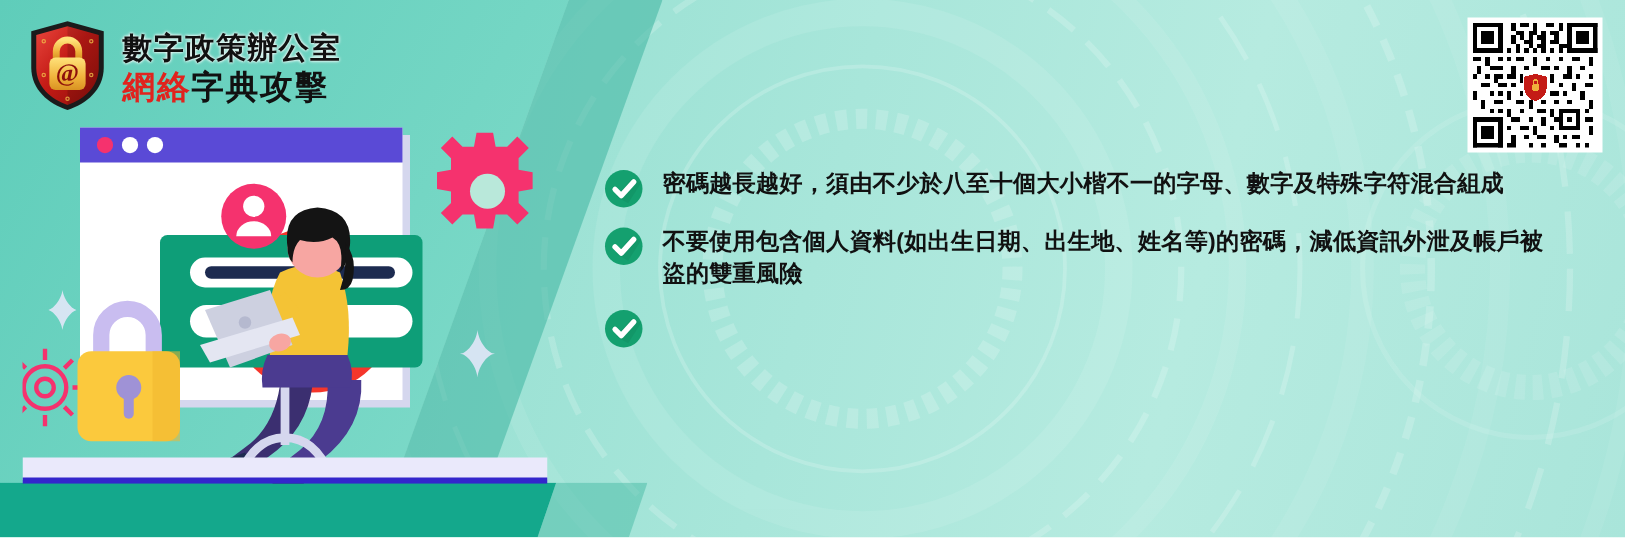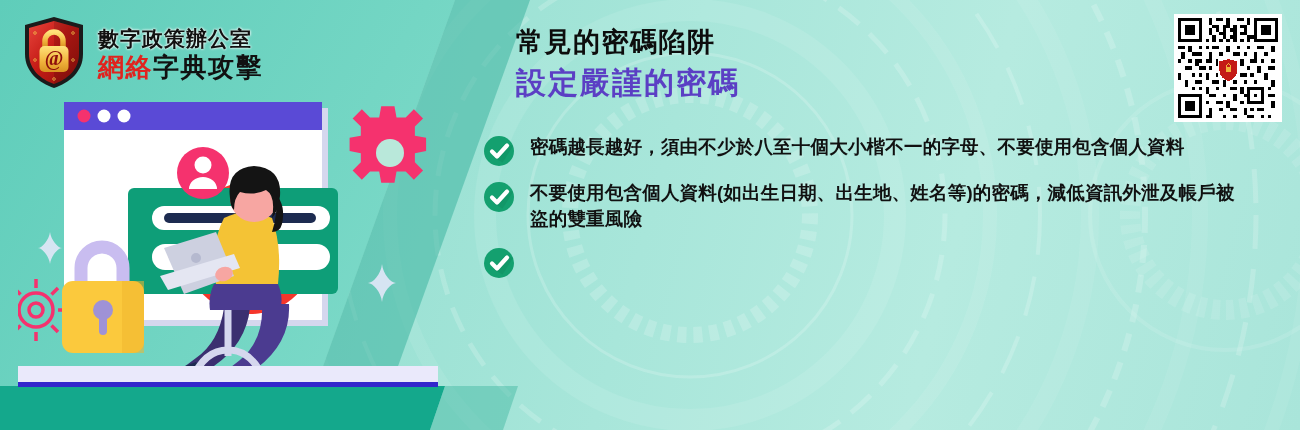--- a/index.html
+++ b/index.html
@@ -34,21 +34,21 @@
   }
 
   
   .logo-wrap {
     position: absolute; left: 22px; top: 16px;
     display: flex; align-items: center; gap: 12px; z-index: 40;
   }
   .shield { width: 64px; height: 74px; flex: none; }
   .logo-text { line-height: 1; padding-top: 2px; }
   .logo-line1 {
-    font-size: 21px; font-weight: 700; color: #111;
+    font-size: 24px; font-weight: 700; color: #111;
     letter-spacing: 1px; margin-bottom: 5px;
     text-shadow: 0 0 2px #fff, 0 0 3px #fff;
   }
   .logo-line2 { font-size: 26px; font-weight: 700; letter-spacing: 1.5px; }
   .logo-line2 .red { color: #e0231e; text-align: center; }
   .logo-line2 .blk { color: #111; }
 
   
   .illus { position: absolute; left: 18px; top: 98px; width: 420px; height: 300px; z-index: 30; }
 
@@ -241,34 +241,30 @@
     <rect x="0" y="268" width="420" height="18" fill="#eae9fb"></rect>
     <rect x="0" y="284" width="420" height="5" fill="#3326cc"></rect>
     <rect x="0" y="289" width="420" height="11" fill="#14a88c"></rect>
   </svg>
 
   <div style="position:absolute;left:0;bottom:0;width:460px;height:44px;
               clip-path:polygon(0 0,445px 0,430px 44px,0 44px);background:#14a88c;z-index:28;"></div>
   <div style="position:absolute;left:398px;bottom:0;width:120px;height:44px;
               clip-path:polygon(47px 0,120px 0,105px 44px,32px 44px);background:rgba(62,181,160,.45);z-index:28;"></div>
 
-  <div class="content">
-    <div class="title-main">常見的密碼陷阱</div>
-    <div class="title-sub">設定嚴謹的密碼</div>
-  </div>
 
   <div class="bullets">
 
     <div class="bullet">
       <svg class="check" viewBox="0 0 32 32">
         <circle cx="16" cy="16" r="15" fill="#14a06f"></circle>
         <path d="M30 11 L19.5 27.5 L10 22 L22.5 8z" fill="#0f8c60" opacity=".45"></path>
         <path d="M9 16.5 l5 5 l10 -11" fill="none" stroke="#fff" stroke-width="4.2" stroke-linecap="round" stroke-linejoin="round"></path>
       </svg>
-      <div class="bullet-text">密碼越長越好，須由不少於八至十個大小楷不一的字母、不要使用包含個人資料</div>
+      <div class="bullet-text">密碼越長越好，須由不少於八至十個大小楷不一的字母、數字及特殊字符混合組成</div>
     </div>
 
     <div class="bullet">
       <svg class="check" viewBox="0 0 32 32">
         <circle cx="16" cy="16" r="15" fill="#14a06f"></circle>
         <path d="M30 11 L19.5 27.5 L10 22 L22.5 8z" fill="#0f8c60" opacity=".45"></path>
         <path d="M9 16.5 l5 5 l10 -11" fill="none" stroke="#fff" stroke-width="4.2" stroke-linecap="round" stroke-linejoin="round"></path>
       </svg>
       <div class="bullet-text">不要使用包含個人資料(如出生日期、出生地、姓名等)的密碼，減低資訊外泄及帳戶被盜的雙重風險</div>
     </div>

